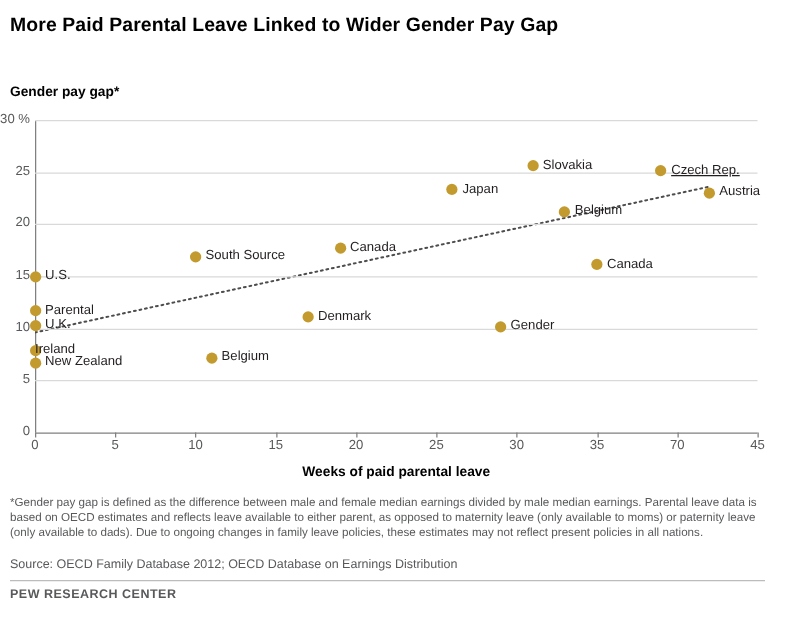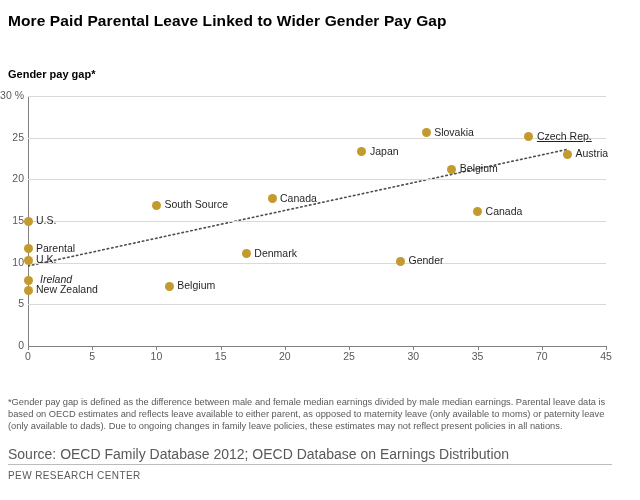--- a/index.html
+++ b/index.html
@@ -76,44 +76,45 @@
     position:absolute;left:0;top:0;width:578px;height:250px;
     pointer-events:none;
   }
 
   .footnote{
     position:absolute;left:8px;top:396px;width:612px;
     font-size:9.3px;line-height:12.2px;color:#58595b;
   }
   .source{
     position:absolute;left:8px;top:446px;
-    font-size:14px;color:#58595b;
+    font-size:10px;color:#58595b;
   }
   .rule{
     position:absolute;left:8px;top:464px;width:604px;height:1px;background:#bcbcbc;
   }
   .brand{
     position:absolute;left:8px;top:470px;
-    font-size:10px;font-weight:normal;color:#58595b;letter-spacing:.4px;
+    font-size:10px;font-weight:bold;color:#58595b;letter-spacing:.4px;
   }
 </style>
 </head>
 <body>
 
 <div class="wrap">
 
   <div class="title">More Paid Parental Leave Linked to Wider Gender Pay Gap</div>
   <div class="ylabel">Gender pay gap*</div>
 
   <div class="plot" id="plot">
     <div class="axis-y"></div>
     <div class="axis-x"></div>
     <svg class="trendline" id="trend" viewBox="0 0 578 250" preserveAspectRatio="none">
         <line x1="0" y1="170" x2="539.4666666666667" y2="53.333333333333314" stroke="#4d4d4d" stroke-width="1.6" stroke-dasharray="1.5,3" stroke-linecap="round"></line>
       </svg>
+    <div class="xaxis-title">Weeks of paid parental leave</div>
   <div class="ytick" style="top: 243px;">0</div>
       <div class="gridline" style="top: 208.333px;"></div>
       <div class="ytick" style="top: 201.333px;">5</div>
       <div class="gridline" style="top: 166.667px;"></div>
       <div class="ytick" style="top: 159.667px;">10</div>
       <div class="gridline" style="top: 125px;"></div>
       <div class="ytick" style="top: 118px;">15</div>
       <div class="gridline" style="top: 83.3333px;"></div>
       <div class="ytick" style="top: 76.3333px;">20</div>
       <div class="gridline" style="top: 41.6667px;"></div>
@@ -140,21 +141,21 @@
       <div class="xtick" style="left: 501.778px;">70</div>
       <div class="xtickmark" style="left: 578px;"></div>
       <div class="xtick" style="left: 566px;">45</div>
       <div class="dot" style="left: 0px; top: 125px; background: rgb(194, 154, 46);"></div>
       <div class="dotlabel" style="left: 8px; top: 118px;">U.S.</div>
       <div class="dot" style="left: 0px; top: 152.5px; background: rgb(194, 154, 46);"></div>
       <div class="dotlabel" style="left: 8px; top: 145.5px;">Parental</div>
       <div class="dot" style="left: 0px; top: 164.167px; background: rgb(194, 154, 46);"></div>
       <div class="dotlabel" style="left: 8px; top: 157.167px;">U.K.</div>
       <div class="dot" style="left: 0px; top: 184.167px; background: rgb(194, 154, 46);"></div>
-      <div class="dotlabel" style="left: 12px; top: 177.167px; font-style: italic;">Ireland</div>
+      <div class="dotlabel" style="left: 0; top: 177.167px;">Ireland</div>
       <div class="dot" style="left: 0px; top: 194.167px; background: rgb(194, 154, 46);"></div>
       <div class="dotlabel" style="left: 8px; top: 187.167px;">New Zealand</div>
       <div class="dot" style="left: 141.289px; top: 190px; background: rgb(194, 154, 46);"></div>
       <div class="dotlabel" style="left: 149.289px; top: 183px;">Belgium</div>
       <div class="dot" style="left: 128.444px; top: 109.167px; background: rgb(194, 154, 46);"></div>
       <div class="dotlabel" style="left: 136.444px; top: 102.167px;">South Source</div>
       <div class="dot" style="left: 218.356px; top: 157.5px; background: rgb(194, 154, 46);"></div>
       <div class="dotlabel" style="left: 226.356px; top: 150.5px;">Denmark</div>
       <div class="dot" style="left: 244.044px; top: 102.5px; background: rgb(194, 154, 46);"></div>
       <div class="dotlabel" style="left: 252.044px; top: 95.5px; text-align: right;">Canada</div>

